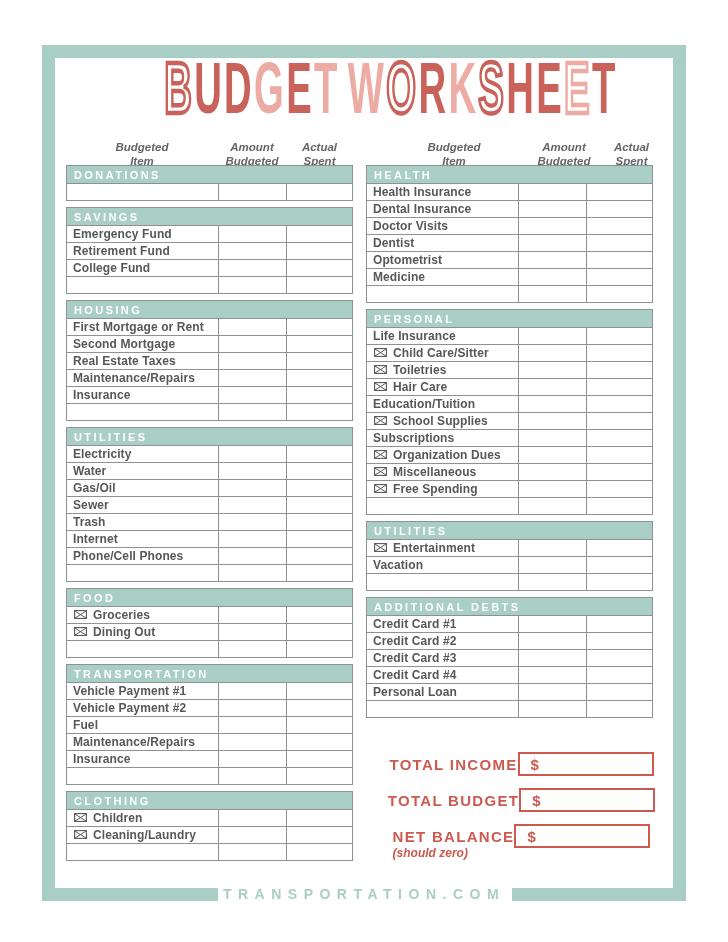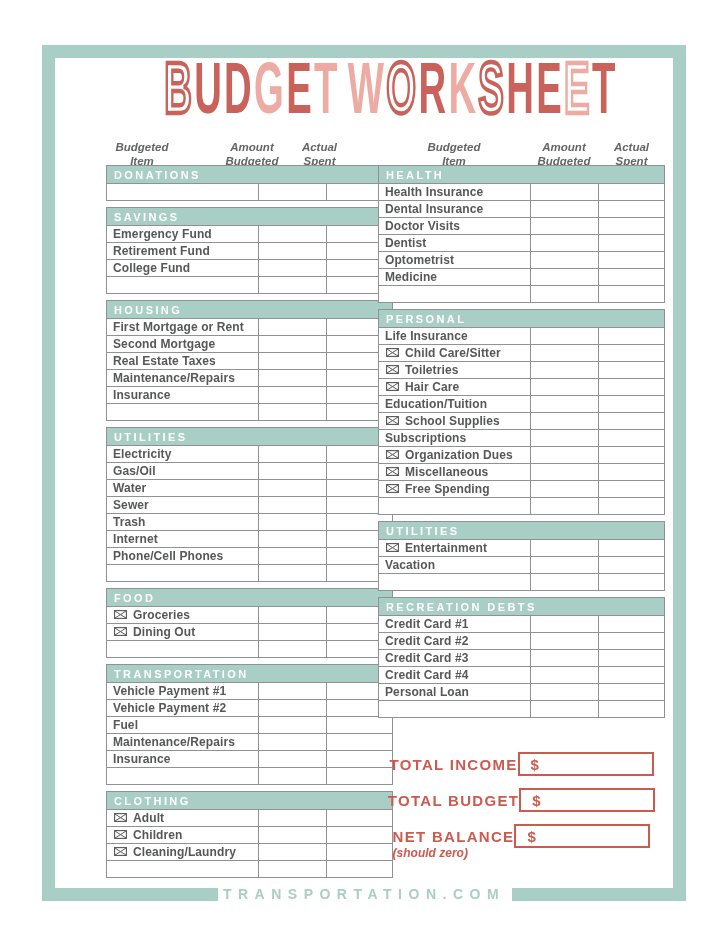--- a/index.html
+++ b/index.html
@@ -35,22 +35,22 @@
 
   
   .col-head{position:absolute;top:132px;width:287px;display:grid;grid-template-columns:152px 68px 1fr;margin-top:8px;}
   .col-head div{font-size:11.5px;font-weight:bold;font-style:italic;color:#636466;
     text-align:center;white-space:pre-line;line-height:1.25;}
   .col-head-left{left:66px;}
   .col-head-right{left:378px;}
 
   
   .btable{position:absolute;top:165px;width:287px;}
-  .btable-left{left:66px;margin-left:40px;}
-  .btable-right{left:378px;}
+  .btable-left{left:66px;}
+  .btable-right{left:366px;}
   .section{border:1px solid var(--line);margin-bottom:6px;background:#fff;}
   .sec-header{height:17px;background:var(--teal);color:#fff;font-weight:bold;font-size:11px;
     letter-spacing:2.4px;line-height:18px;padding-left:7px;overflow:hidden;}
   .brow{display:grid;grid-template-columns:151px 68px 1fr;height:17px;border-top:1px solid var(--line);}
   .cell-label{display:flex;align-items:center;gap:6px;padding-left:6px;font-size:12px;
     font-weight:bold;color:var(--ink);letter-spacing:0.1px;overflow:hidden;white-space:nowrap;}
   .cell-amount,.cell-actual{border-left:1px solid var(--line);}
   .env-icon{flex:0 0 auto;display:inline-block;margin-left:1px;}
 
   
@@ -191,34 +191,34 @@
         <div class="sec-header">UTILITIES</div>
         <div class="brow">
           <div class="cell-label">
             <span>Electricity</span>
           </div>
           <div class="cell-amount"></div>
           <div class="cell-actual"></div>
         </div>
         <div class="brow">
           <div class="cell-label">
+            <span>Water</span>
+          </div>
+          <div class="cell-amount"></div>
+          <div class="cell-actual"></div>
+        </div>
+        <div class="brow">
+          <div class="cell-label">
             <span>Gas/Oil</span>
           </div>
           <div class="cell-amount"></div>
           <div class="cell-actual"></div>
         </div>
         <div class="brow">
           <div class="cell-label">
-            <span>Water</span>
-          </div>
-          <div class="cell-amount"></div>
-          <div class="cell-actual"></div>
-        </div>
-        <div class="brow">
-          <div class="cell-label">
             <span>Sewer</span>
           </div>
           <div class="cell-amount"></div>
           <div class="cell-actual"></div>
         </div>
         <div class="brow">
           <div class="cell-label">
             <span>Trash</span>
           </div>
           <div class="cell-amount"></div>
@@ -318,31 +318,20 @@
         <div class="brow">
           <div class="cell-label">
             <span></span>
           </div>
           <div class="cell-amount"></div>
           <div class="cell-actual"></div>
         </div>
       </div>
       <div class="section">
         <div class="sec-header">CLOTHING</div>
-        <div class="brow">
-          <div class="cell-label">
-            <span class="env-icon"><svg width="13" height="9" viewBox="0 0 13 9">
-                <rect x="0.6" y="0.6" width="11.8" height="7.8" fill="none" stroke="#565758" stroke-width="1.1"></rect>
-                <path d="M0.8 0.9 L6.5 4.6 L12.2 0.9 M0.8 8.1 L6.5 4.6 L12.2 8.1" fill="none" stroke="#565758" stroke-width="1"></path>
-              </svg></span>
-            <span>Adult</span>
-          </div>
-          <div class="cell-amount"></div>
-          <div class="cell-actual"></div>
-        </div>
         <div class="brow">
           <div class="cell-label">
             <span class="env-icon"><svg width="13" height="9" viewBox="0 0 13 9">
                 <rect x="0.6" y="0.6" width="11.8" height="7.8" fill="none" stroke="#565758" stroke-width="1.1"></rect>
                 <path d="M0.8 0.9 L6.5 4.6 L12.2 0.9 M0.8 8.1 L6.5 4.6 L12.2 8.1" fill="none" stroke="#565758" stroke-width="1"></path>
               </svg></span>
             <span>Children</span>
           </div>
           <div class="cell-amount"></div>
           <div class="cell-actual"></div>
@@ -550,21 +539,21 @@
         </div>
         <div class="brow">
           <div class="cell-label">
             <span></span>
           </div>
           <div class="cell-amount"></div>
           <div class="cell-actual"></div>
         </div>
       </div>
       <div class="section">
-        <div class="sec-header">RECREATION DEBTS</div>
+        <div class="sec-header">ADDITIONAL DEBTS</div>
         <div class="brow">
           <div class="cell-label">
             <span>Credit Card #1</span>
           </div>
           <div class="cell-amount"></div>
           <div class="cell-actual"></div>
         </div>
         <div class="brow">
           <div class="cell-label">
             <span>Credit Card #2</span>

